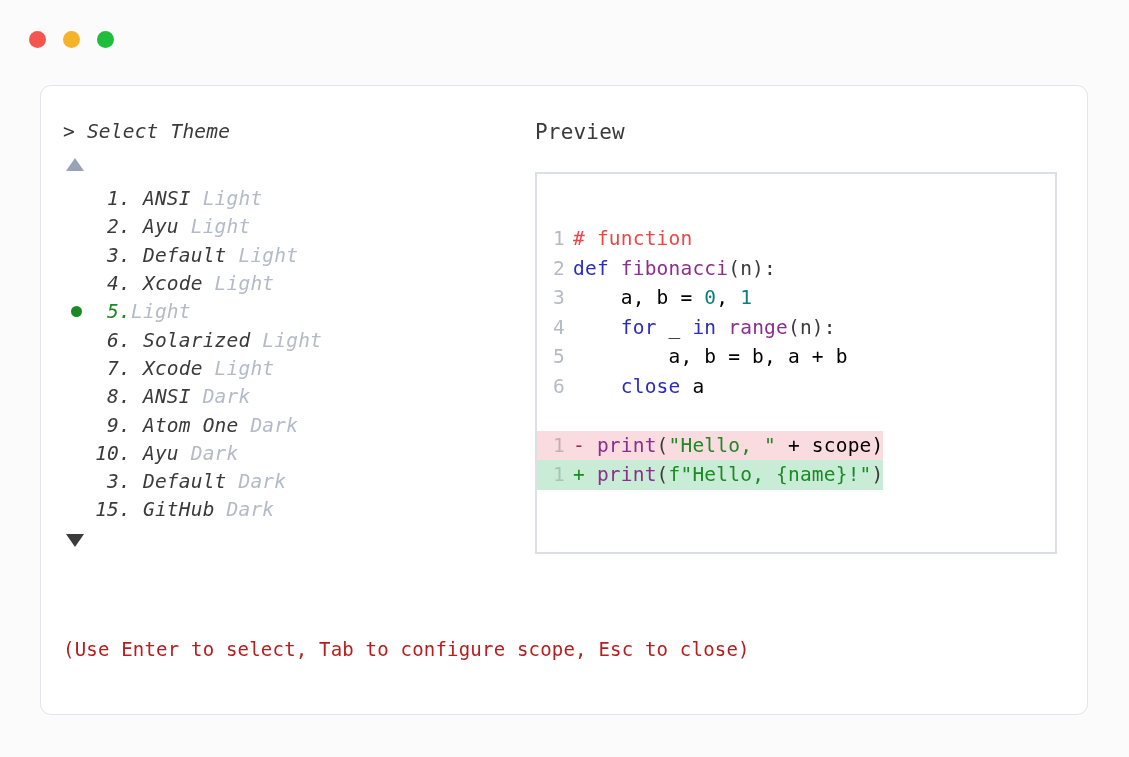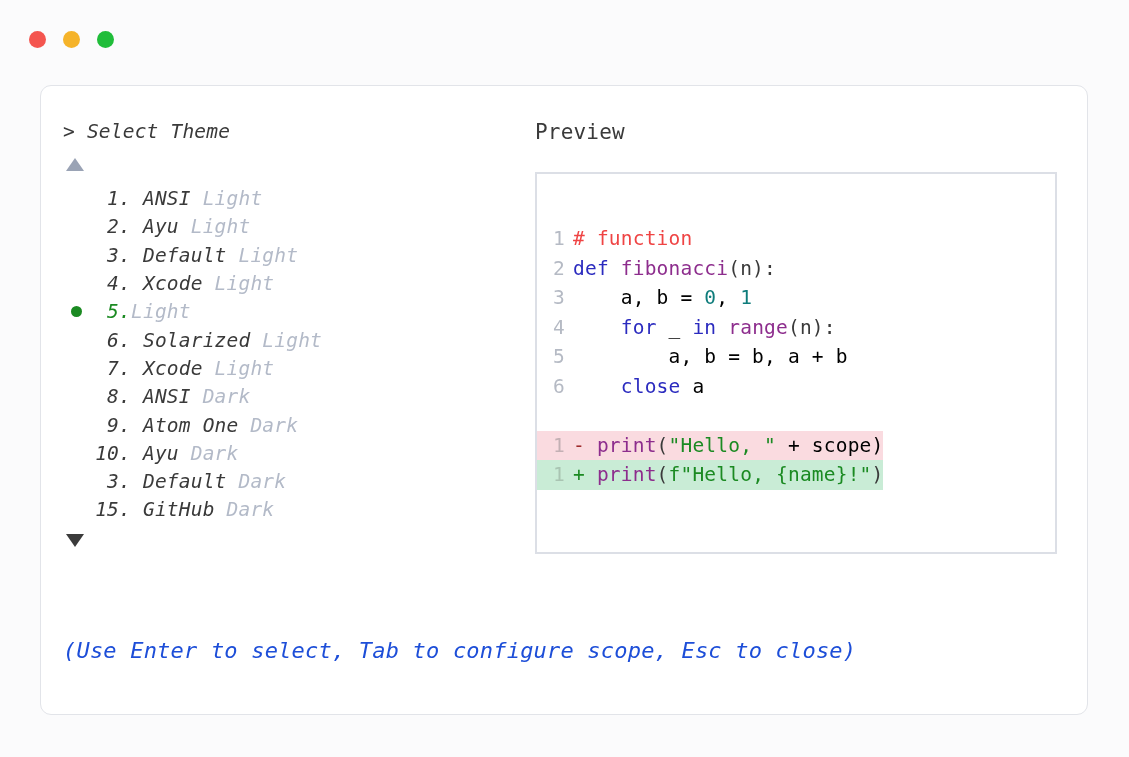--- a/index.html
+++ b/index.html
@@ -117,25 +117,24 @@
   .theme-row.selected .row-num,
   .theme-row.selected .row-dot,
   .theme-row.selected .row-name { color: #1b8a22; }
   .theme-row.selected .row-variant { color: #b3bac8; }
 
   
   .hint {
     position: absolute;
     left: 22px;
     top: 552px;
-    font-size: 22px;
-    color: #1d4ed8;
-    white-space: pre;
-    letter-spacing: 0.2px;
-    font-style: italic;
+    font-size: 19px;
+    color: #b91c1c;
+    white-space: pre;
+    letter-spacing: 0.2px;
   }
 
   
   .right-col {
     position: absolute;
     left: 494px;
     top: 36px;
     width: 530px;
   }
   .preview-label {

